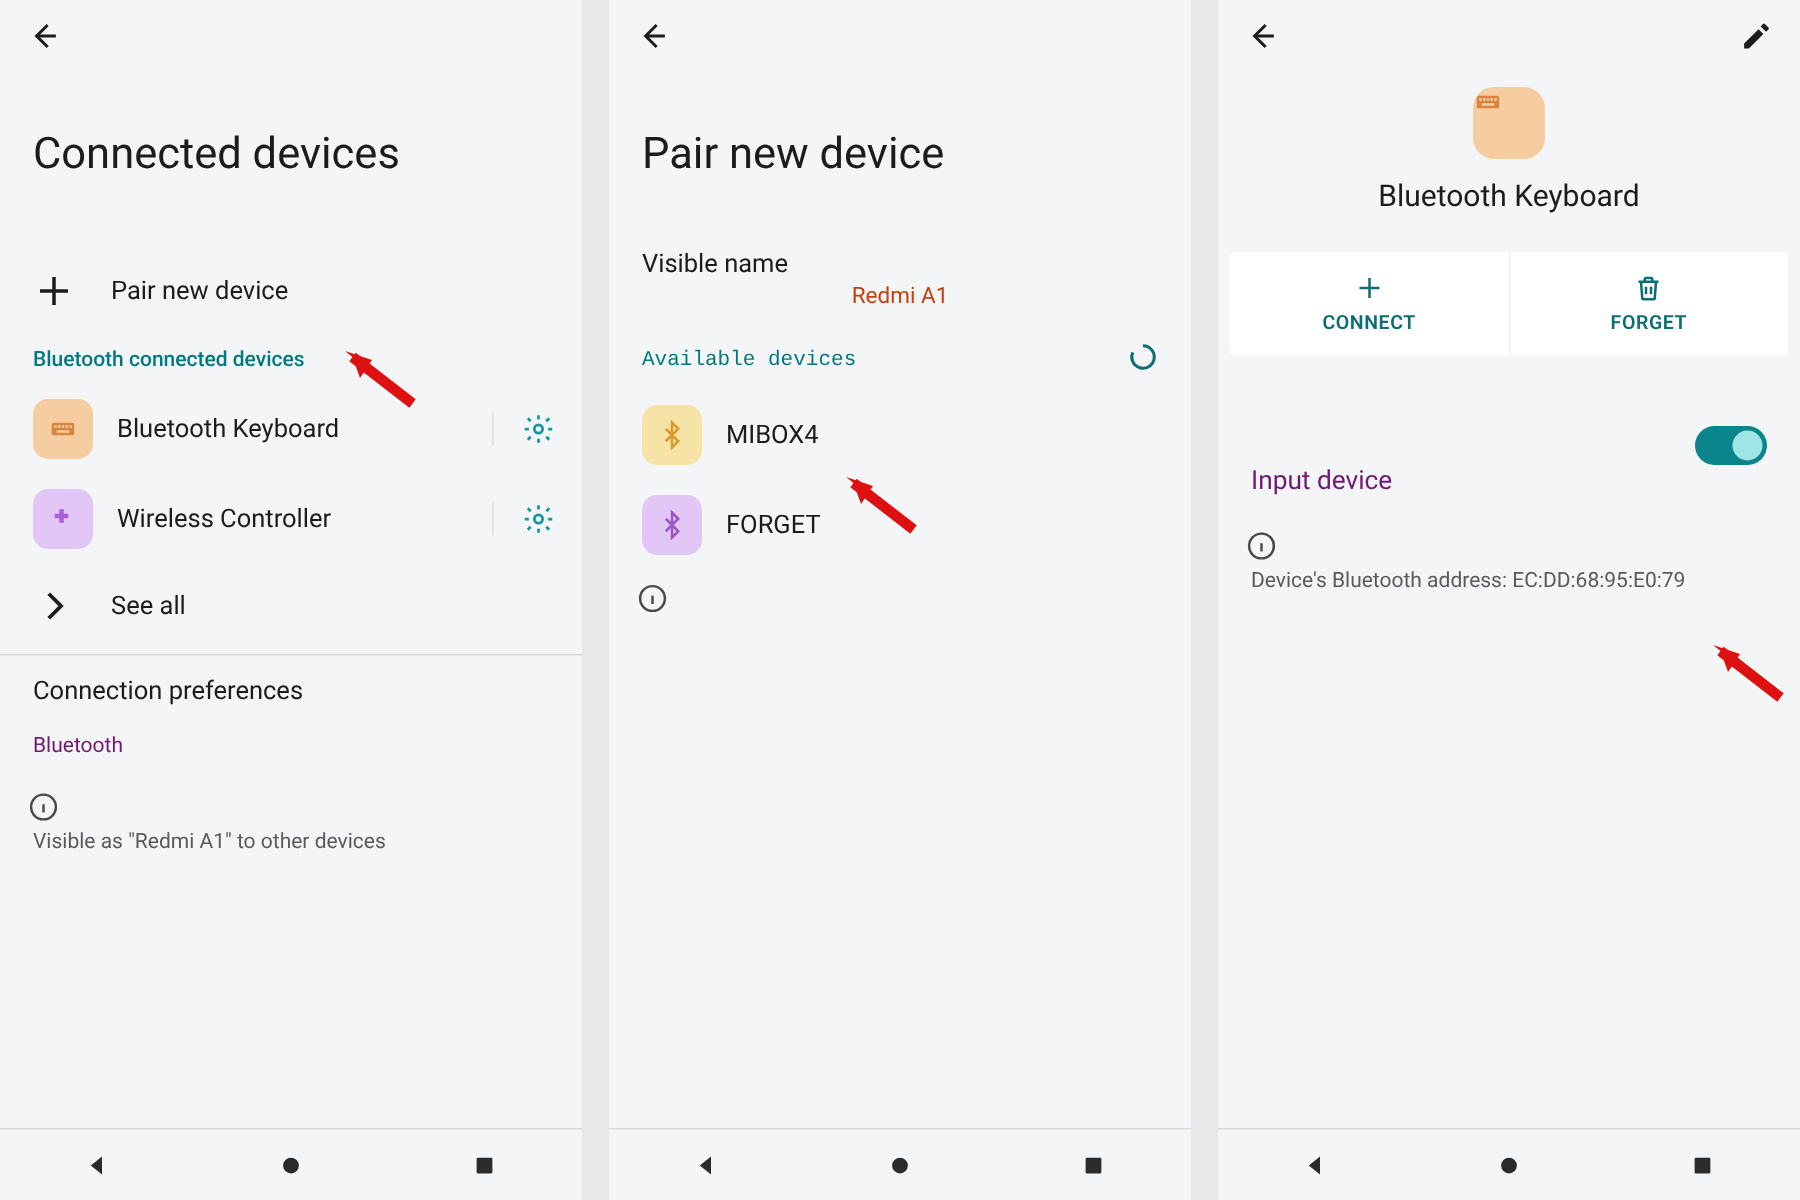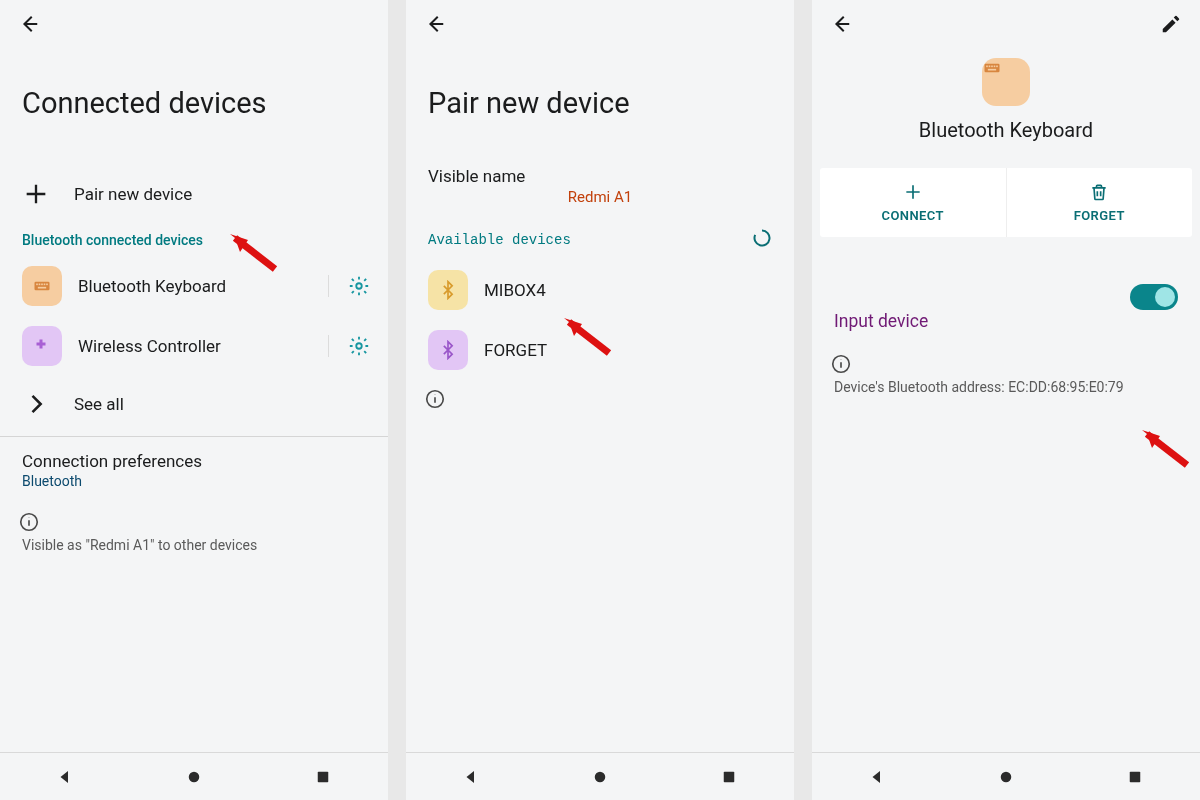--- a/index.html
+++ b/index.html
@@ -62,21 +62,21 @@
 .badge.orange { background:#f6cda1; }
 .badge.purple { background:#e2c6f5; }
 .badge.yellow { background:#f6e3a6; }
 .badge svg { width:20px; height:20px; }
 .device-row .name { font-size:17px; color:#1b1c1d; margin-left:16px; flex:1; }
 .gear-wrap { border-left:1px solid #dcdcdc; padding-left:14px; width:46px; display:flex; justify-content:center; }
 .gear-wrap svg { width:22px; height:22px; }
 .divider { height:1px; background:#d5d5d5; margin: 4px 0 0 0; }
 .pref { padding: 14px 22px; }
 .pref .p1 { font-size:17px; color:#1b1c1d; }
-.pref .p2 { font-size:14px; color:#0c4a6e; margin-top:2px; }
+.pref .p2 { font-size:14px; color:#701a75; margin-top:18px; }
 .info-text { font-size:14px; color:#5a5a5a; padding:4px 22px 0 22px; }
 .circle-i { width:22px; height:22px; display:flex; align-items:center; justify-content:center; margin:8px 0 0 18px;}
 .circle-i svg{width:22px;height:22px;}
 .navbar {
   position:absolute; bottom:0; left:0; right:0; height:48px;
   display:flex; align-items:center; justify-content:space-around;
   border-top:1px solid #d9d9d9;
   background:#f4f5f6;
 }
 .navbar .nbtn { width:40px; display:flex; justify-content:center; }

